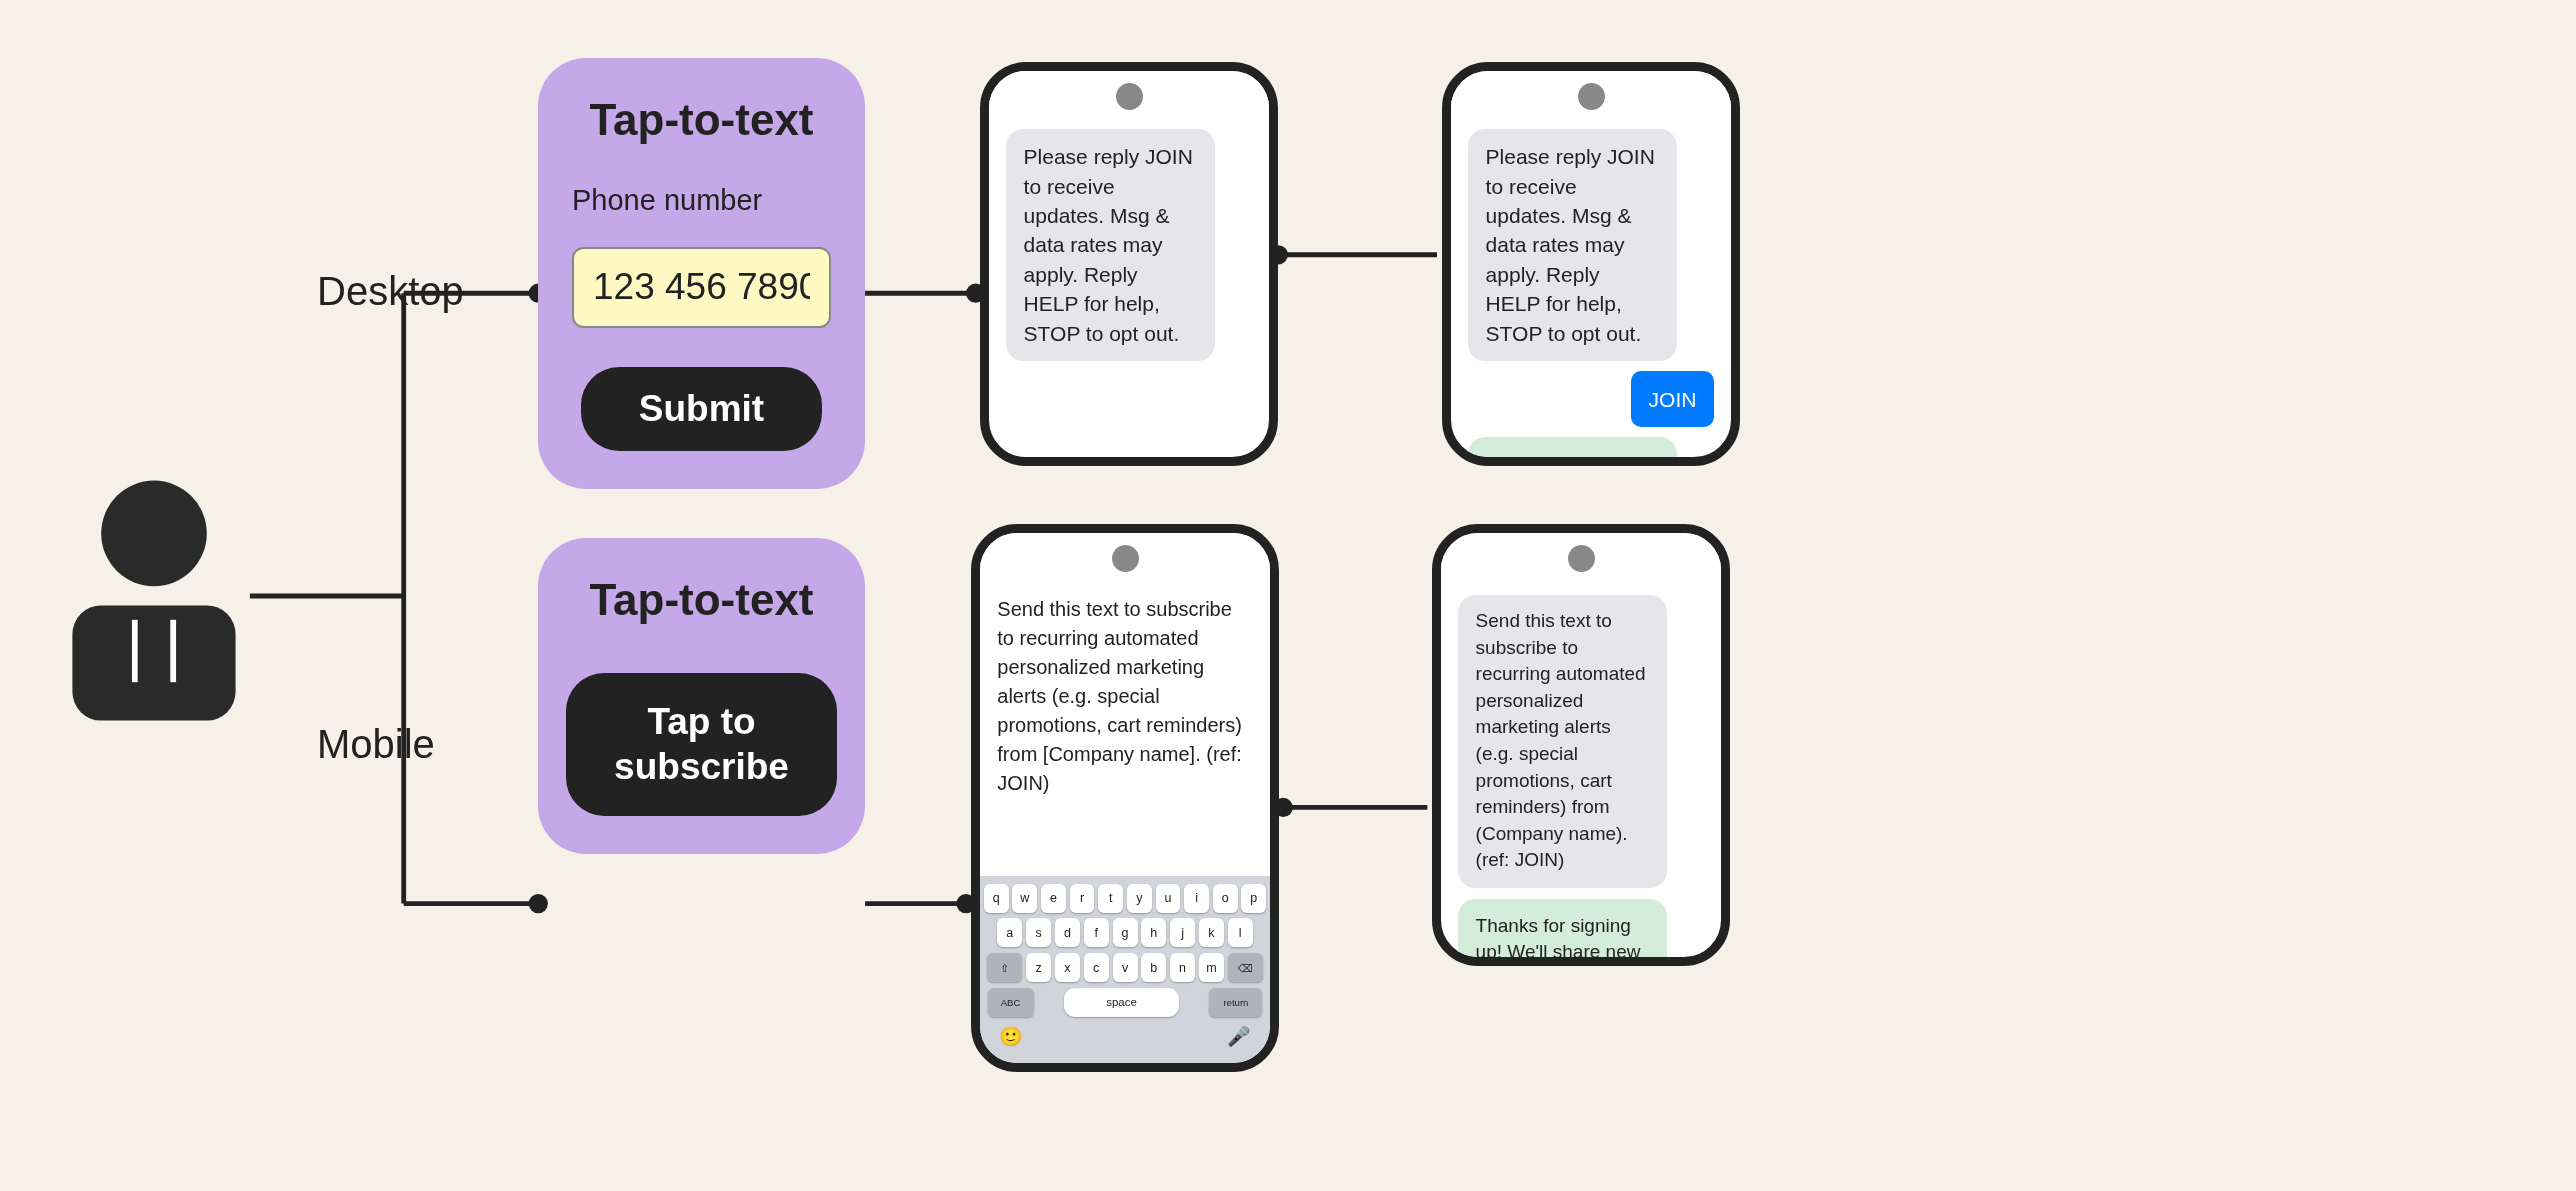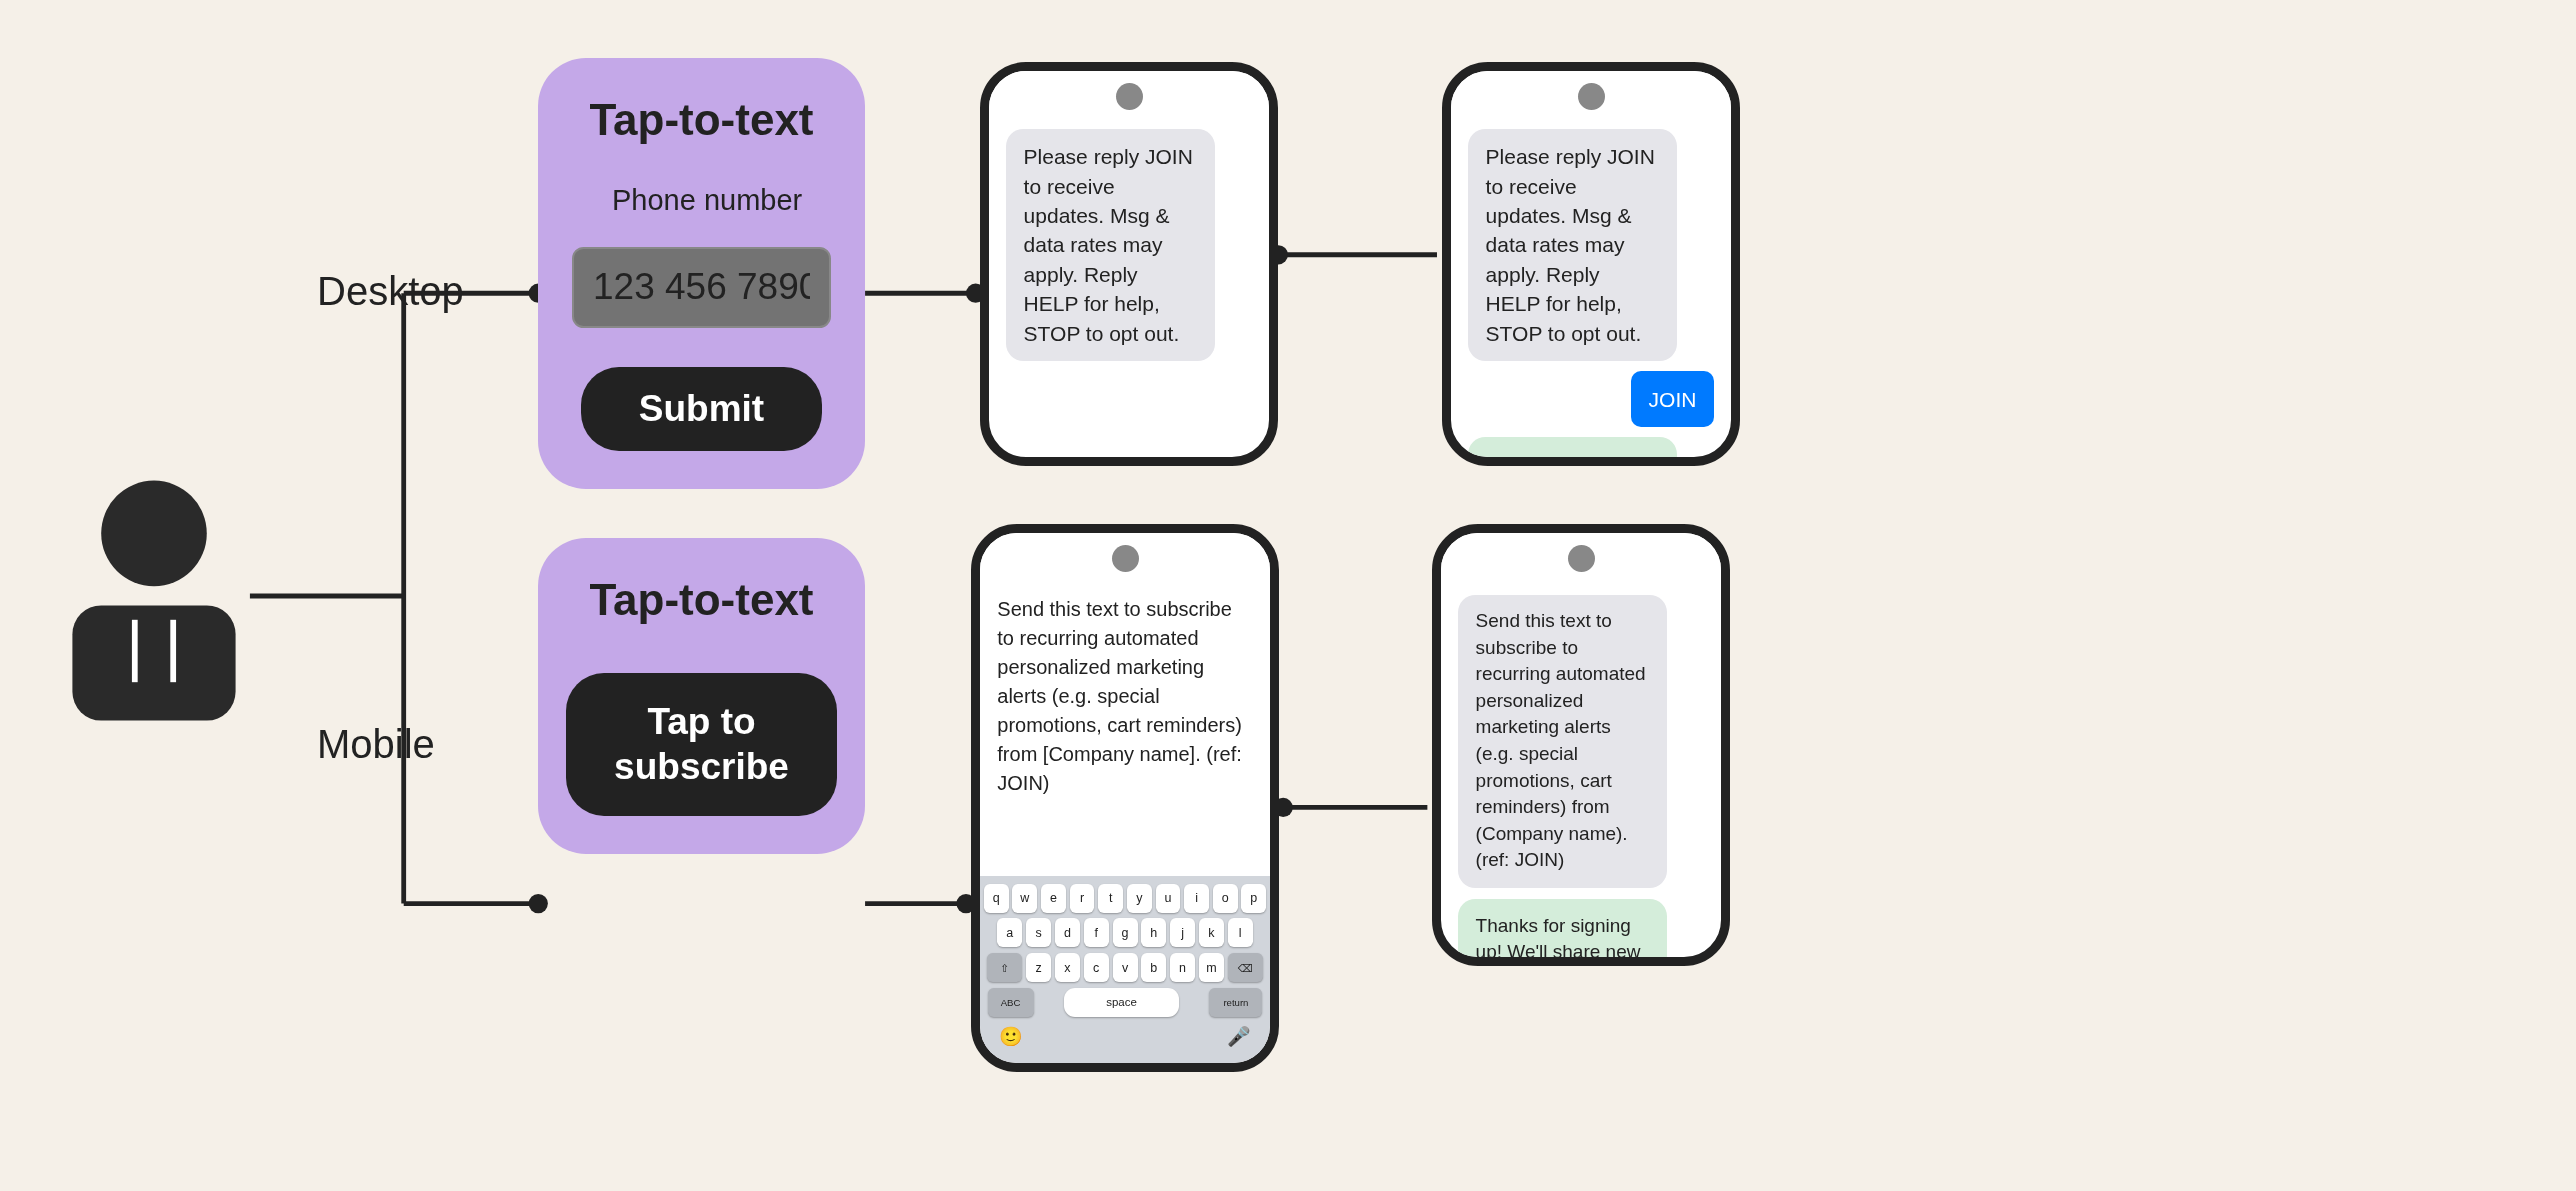--- a/index.html
+++ b/index.html
@@ -71,26 +71,25 @@
       color: #222;
       text-align: center;
       line-height: 1.1;
     }
 
     .tap-card-label {
       font-size: 29px;
       color: #222;
       align-self: flex-start;
       margin-top: 9.6px;
-      margin-left: 40px;
     }
 
     .phone-input {
       width: 100%;
-      background: #737373;
+      background: #fef9c3;
       border: 2.9px solid #888;
       border-radius: 11.5px;
       padding: 17.3px 19px;
       font-size: 37px;
       color: #222;
       text-align: center;
     }
 
     .submit-btn {
       background: #222;

